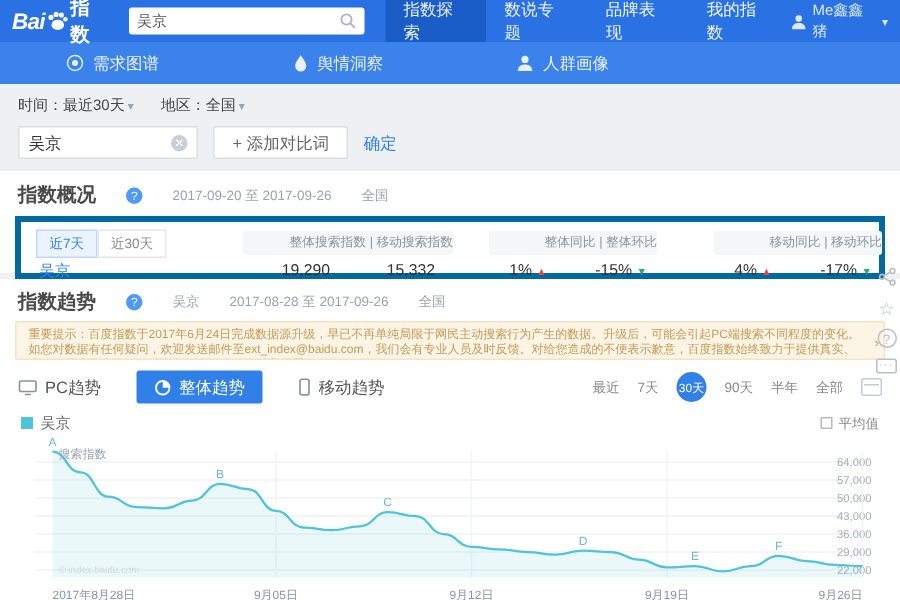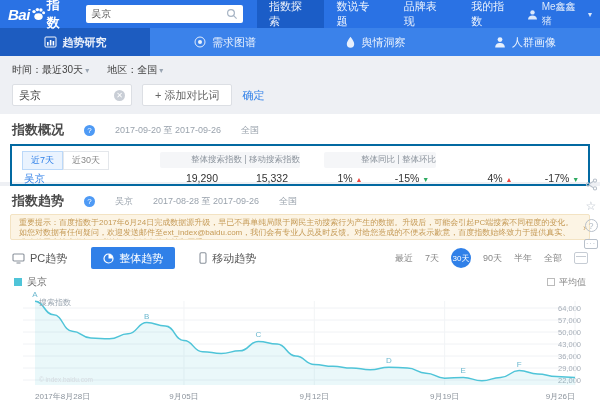--- a/index.html
+++ b/index.html
@@ -39,21 +39,21 @@
   .confirm { color:#3080e8; font-size:11px; cursor:pointer; }
 
   
   .card { background:#fff; }
   .card-overview { height:68px; margin-bottom:4px; padding-top:6px; }
   .sec-title-row { display:flex; align-items:center; padding:0 12px; height:20px; gap:20px; }
   .sec-title { font-size:13px; font-weight:bold; color:#4a4a4a; }
   .info-icon { width:11px; height:11px; border-radius:50%; background:#4e9af5; color:#fff; font-size:8px; line-height:11px; text-align:center; cursor:pointer; }
   .sec-meta { font-size:9px; color:#9aa3ad; }
 
-  .ov-box { position:relative; margin:4px 10px 0; border:2px solid #0369a1; height:42px; }
+  .ov-box { position:relative; margin:4px 10px 0; border:4px solid #0369a1; height:42px; }
   .ov-tabs { position:absolute; left:10px; top:5px; display:flex; }
   .ov-tab { font-size:9px; color:#888; border:1px solid #e4e7eb; padding:2px 8px; cursor:pointer; background:#fff; }
   .ov-tab.active { color:#3080e8; background:#eaf3fe; border-color:#bcd9f9; }
   .pill { position:absolute; top:6px; background:#f5f6f8; color:#8b939c; font-size:8.5px; padding:2px 0; text-align:right; border-radius:2px; }
   .ov-row { position:absolute; top:26px; left:0; right:0; height:14px; font-size:10.5px; }
   .ov-cell { position:absolute; }
   .kw-link { color:#3080e8; cursor:pointer; }
   .num { color:#333; text-align:right; }
   .pct { text-align:center; color:#333; }
   .arrow-up { color:#f0453e; font-size:7px; }
@@ -131,29 +131,20 @@
             <circle cx="5.5" cy="3.4" r="2.2" fill="#dbe8fb"></circle>
             <path d="M1 10.5 C1 7.6 3 6.4 5.5 6.4 C8 6.4 10 7.6 10 10.5 Z" fill="#dbe8fb"></path>
           </svg>
       </span>
       <span>Me鑫鑫猪</span>
       <span class="caret">▾</span>
     </div>
   </div>
 
   <div class="subnav">
-    <div class="sn-item active">
-      <svg width="13" height="12" viewBox="0 0 13 12">
-          <rect x="1" y="1" width="11" height="10" rx="1" fill="none" stroke="rgba(255,255,255,.95)"></rect>
-          <rect x="3" y="6" width="1.6" height="3.5" fill="#fff"></rect>
-          <rect x="5.8" y="4" width="1.6" height="5.5" fill="#fff"></rect>
-          <rect x="8.6" y="5" width="1.6" height="4.5" fill="#fff"></rect>
-        </svg>
-      <span>趋势研究</span>
-    </div>
     <div class="sn-item">
       <svg width="12" height="12" viewBox="0 0 12 12">
           <circle cx="6" cy="6" r="5" fill="none" stroke="rgba(255,255,255,.85)"></circle>
           <circle cx="6" cy="6" r="2" fill="rgba(255,255,255,.9)"></circle>
         </svg>
       <span>需求图谱</span>
     </div>
     <div class="sn-item">
       <svg width="11" height="12" viewBox="0 0 11 12">
           <path d="M5.5 0.8 C3 4.2 1.8 6.2 1.8 8 A3.7 3.7 0 0 0 9.2 8 C9.2 6.2 8 4.2 5.5 0.8 Z" fill="rgba(255,255,255,.88)"></path>
@@ -191,20 +182,21 @@
       <span class="sec-meta">2017-09-20 至 2017-09-26</span>
       <span class="sec-meta">全国</span>
     </div>
     <div class="ov-box">
       <div class="ov-tabs">
         <span class="ov-tab active">近7天</span>
         <span class="ov-tab">近30天</span>
       </div>
       <span class="pill" style="left:148px; width:140px;">整体搜索指数 | 移动搜索指数</span>
       <span class="pill" style="left:312px; width:112px;">整体同比 | 整体环比</span>
+      <span class="pill" style="left:462px; width:112px;">移动同比 | 移动环比</span>
       <div class="ov-row">
         <span class="ov-cell kw-link" style="left:12px;">吴京</span>
         <span class="ov-cell num" style="left:148px; width:58px;">19,290</span>
         <span class="ov-cell num" style="left:218px; width:58px;">15,332</span>
         <span class="ov-cell pct" style="left:312px; width:52px;"><span>1%</span> <span class="arrow-up">▲</span></span>
         <span class="ov-cell pct" style="left:372px; width:56px;"><span>-15%</span> <span class="arrow-down">▼</span></span>
         <span class="ov-cell pct" style="left:462px; width:52px;"><span>4%</span> <span class="arrow-up">▲</span></span>
         <span class="ov-cell pct" style="left:522px; width:56px;"><span>-17%</span> <span class="arrow-down">▼</span></span>
       </div>
     </div>

